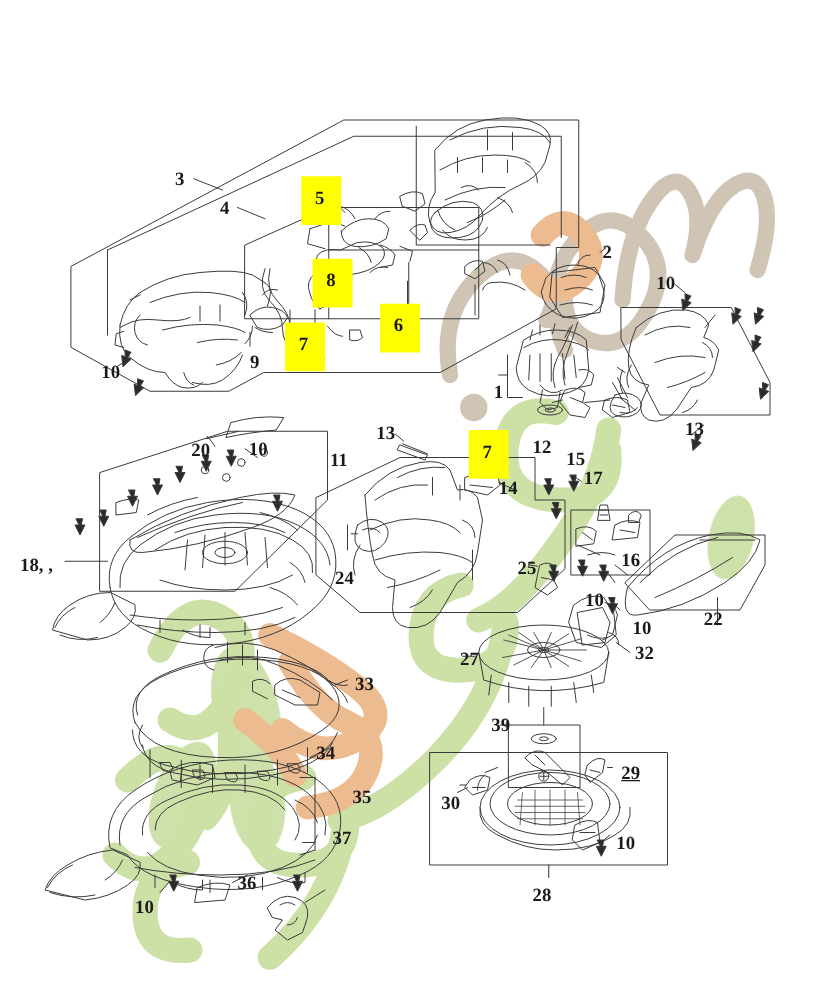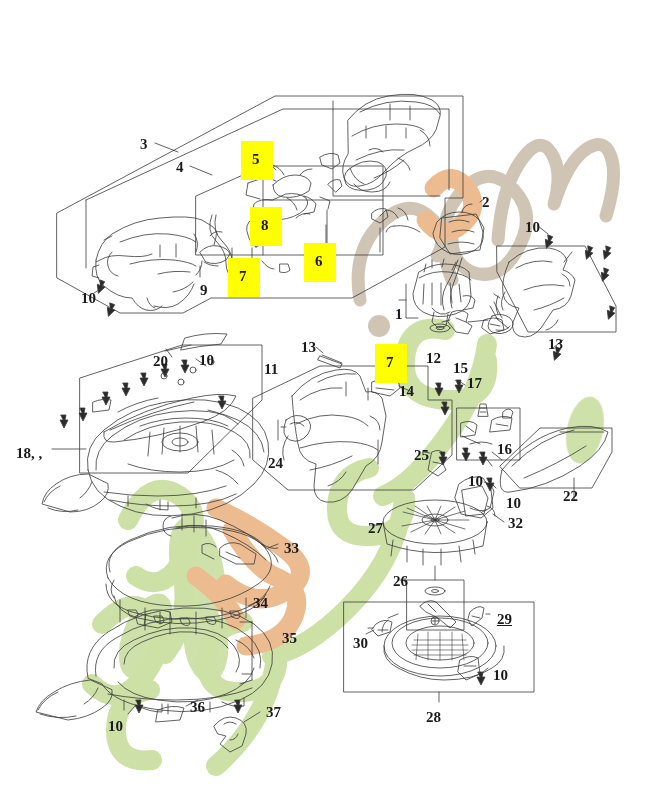--- a/index.html
+++ b/index.html
@@ -475,24 +475,24 @@
     <div class="callout" style="left:16px;top:446px;">18,  ,</div>
     <div class="callout" style="left:414px;top:448px;">25</div>
     <div class="callout" style="left:497px;top:442px;text-align:center;">16</div>
     <div class="callout" style="left:468px;top:474px;">10</div>
     <div class="callout" style="left:563px;top:489px;">22</div>
     <div class="callout" style="left:508px;top:516px;">32</div>
     <div class="callout" style="left:506px;top:496px;">10</div>
     <div class="callout" style="left:368px;top:521px;">27</div>
     <div class="callout" style="left:284px;top:541px;">33</div>
     <div class="callout" style="left:253px;top:596px;">34</div>
-    <div class="callout" style="left:393px;top:574px;">26</div>
+    <div class="callout" style="left:393px;top:574px;">39</div>
     <div class="callout" style="left:497px;top:612px;text-decoration:underline;">29</div>
     <div class="callout" style="left:353px;top:636px;">30</div>
     <div class="callout" style="left:266px;top:631px;margin-left:16px;">35</div>
     <div class="callout" style="left:493px;top:668px;">10</div>
     <div class="callout" style="left:190px;top:700px;">36</div>
-    <div class="callout" style="left:266px;top:705px;">37</div>
+    <div class="callout" style="left:266px;top:664px;">37</div>
     <div class="callout" style="left:108px;top:719px;">10</div>
     <div class="callout" style="left:426px;top:710px;">28</div>
 
   </div>
 </div>
 
 </body></html>

